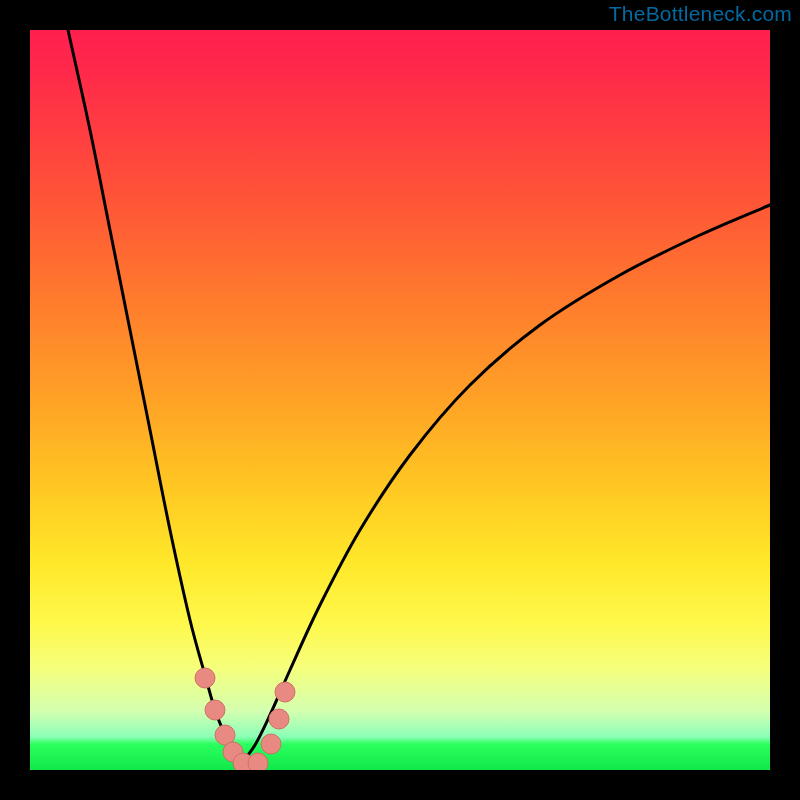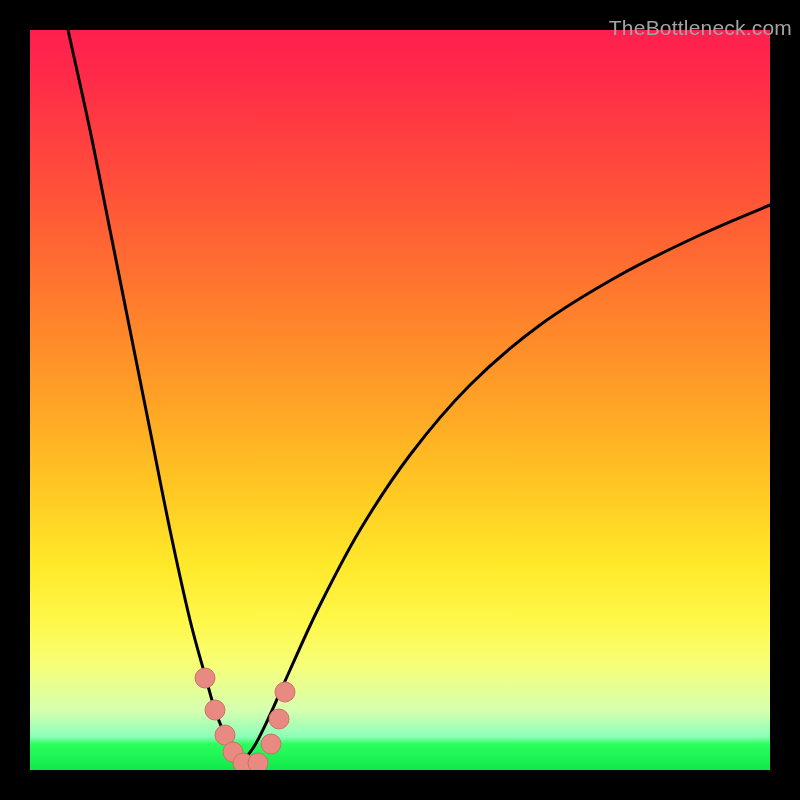--- a/index.html
+++ b/index.html
@@ -44,23 +44,23 @@
   .curves {
     position: absolute;
     left: 0;
     top: 0;
     width: 740px;
     height: 740px;
     display: block;
   }
   .watermark {
     position: absolute;
-    top: 16px;
+    top: 2px;
     right: 8px;
-    color: #a3a3a3;
+    color: #0369a1;
     font-size: 21px;
     letter-spacing: 0.2px;
     font-weight: 400;
   }
 </style>
 </head>
 <body>
 
 <div class="frame">
 

